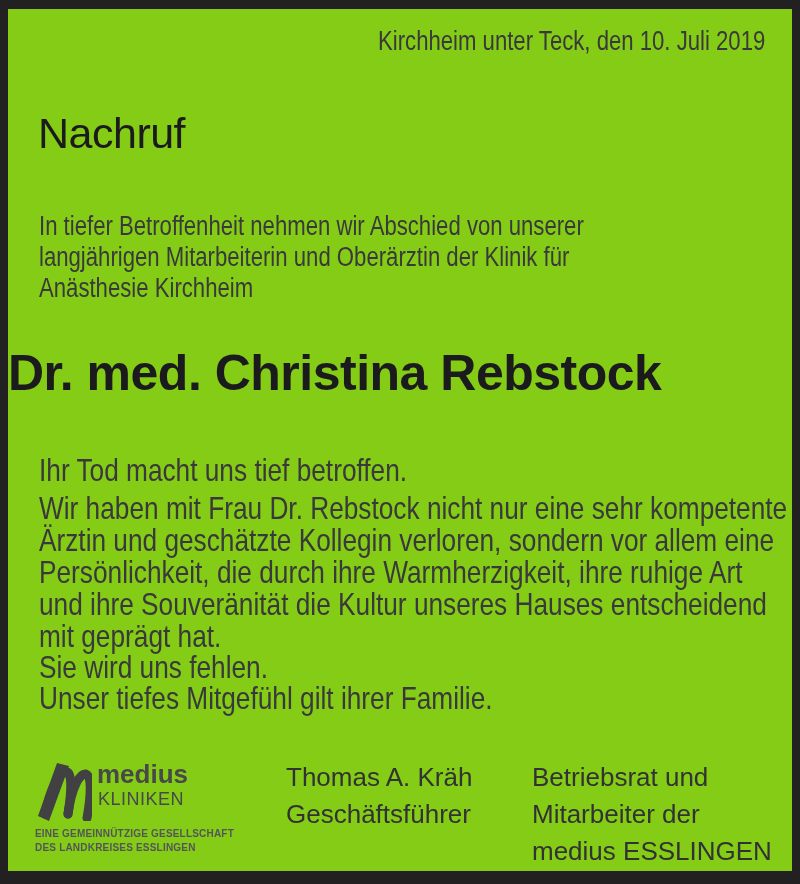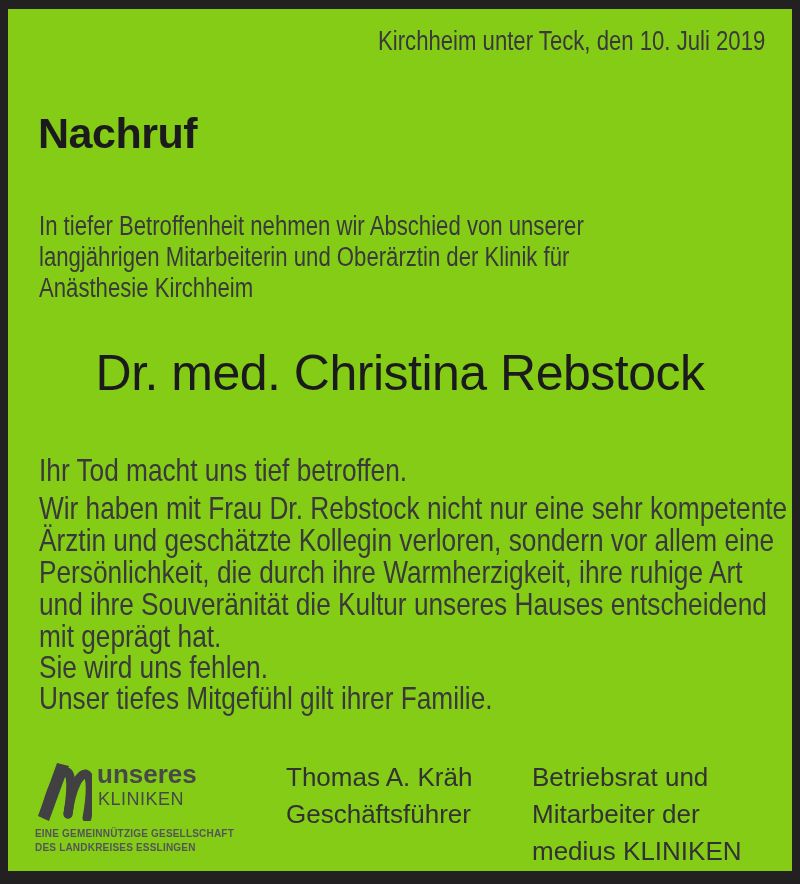--- a/index.html
+++ b/index.html
@@ -34,34 +34,34 @@
 
   .dateline {
     top: 16px; right: 27px;
     font-size: 27px; line-height: 32px;
     color: #39393b;
     text-align: right;
   }
   .title {
     top: 100px; left: 30px;
     font-size: 43px; line-height: 48px;
-    font-weight: bold;
+    font-weight: normal;
     letter-spacing: -0.5px;
     color: #1b1b1d;
   }
   .intro {
     top: 202px; left: 31px;
     font-size: 27px; line-height: 31px;
     color: #39393b;
   }
   .deceased {
     top: 336px; left: 0; width: 784px;
-    text-align: center;
+    text-align: left;
     font-size: 50px; line-height: 56px;
-    font-weight: normal;
+    font-weight: bold;
     letter-spacing: -0.5px;
     color: #1b1b1d;
     white-space: nowrap;
   }
   .para {
     left: 31px;
     font-size: 32px; line-height: 32px;
     color: #39393b;
   }
   .p1 { top: 445px; }
@@ -136,32 +136,32 @@
 
     <div class="abs para p4">
       <span class="cond">Unser tiefes Mitgefühl gilt ihrer Familie.</span>
     </div>
 
     <svg class="abs logo-mark" viewBox="0 0 56 58" xmlns="http://www.w3.org/2000/svg" aria-hidden="true">
       <path d="M21,0 L33,3 L13,58 L2,53 Z" fill="#414043"></path>
       <path d="M9,51 C14,27 22,10 30,9 C36,8.5 36,25 32,51" fill="none" stroke="#414043" stroke-width="9" stroke-linecap="round"></path>
       <path d="M32,51 C36,23 44,10 50,11 C56,12.5 55,33 51,55" fill="none" stroke="#414043" stroke-width="9" stroke-linecap="round"></path>
     </svg>
-    <div class="abs logo-brand">unseres</div>
+    <div class="abs logo-brand">medius</div>
     <div class="abs logo-sub">KLINIKEN</div>
     <div class="abs sig-col sig-left">
       <div>Thomas A. Kräh</div>
       <div>Geschäftsführer</div>
     </div>
 
     <div class="abs logo-tagline">
       <div>EINE GEMEINNÜTZIGE GESELLSCHAFT</div>
       <div>DES LANDKREISES ESSLINGEN</div>
     </div>
 
     <div class="abs sig-col sig-right">
       <div>Betriebsrat und</div>
       <div>Mitarbeiter der</div>
-      <div>medius KLINIKEN</div>
+      <div>medius ESSLINGEN</div>
     </div>
 
   </div>
 </div>
 
 </body></html>

